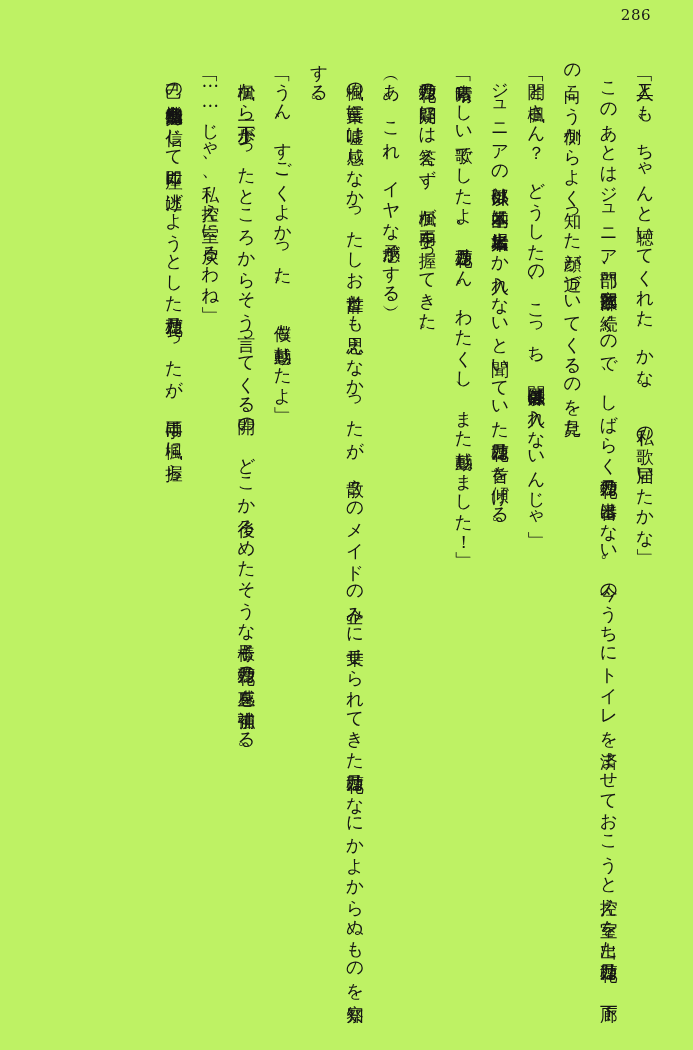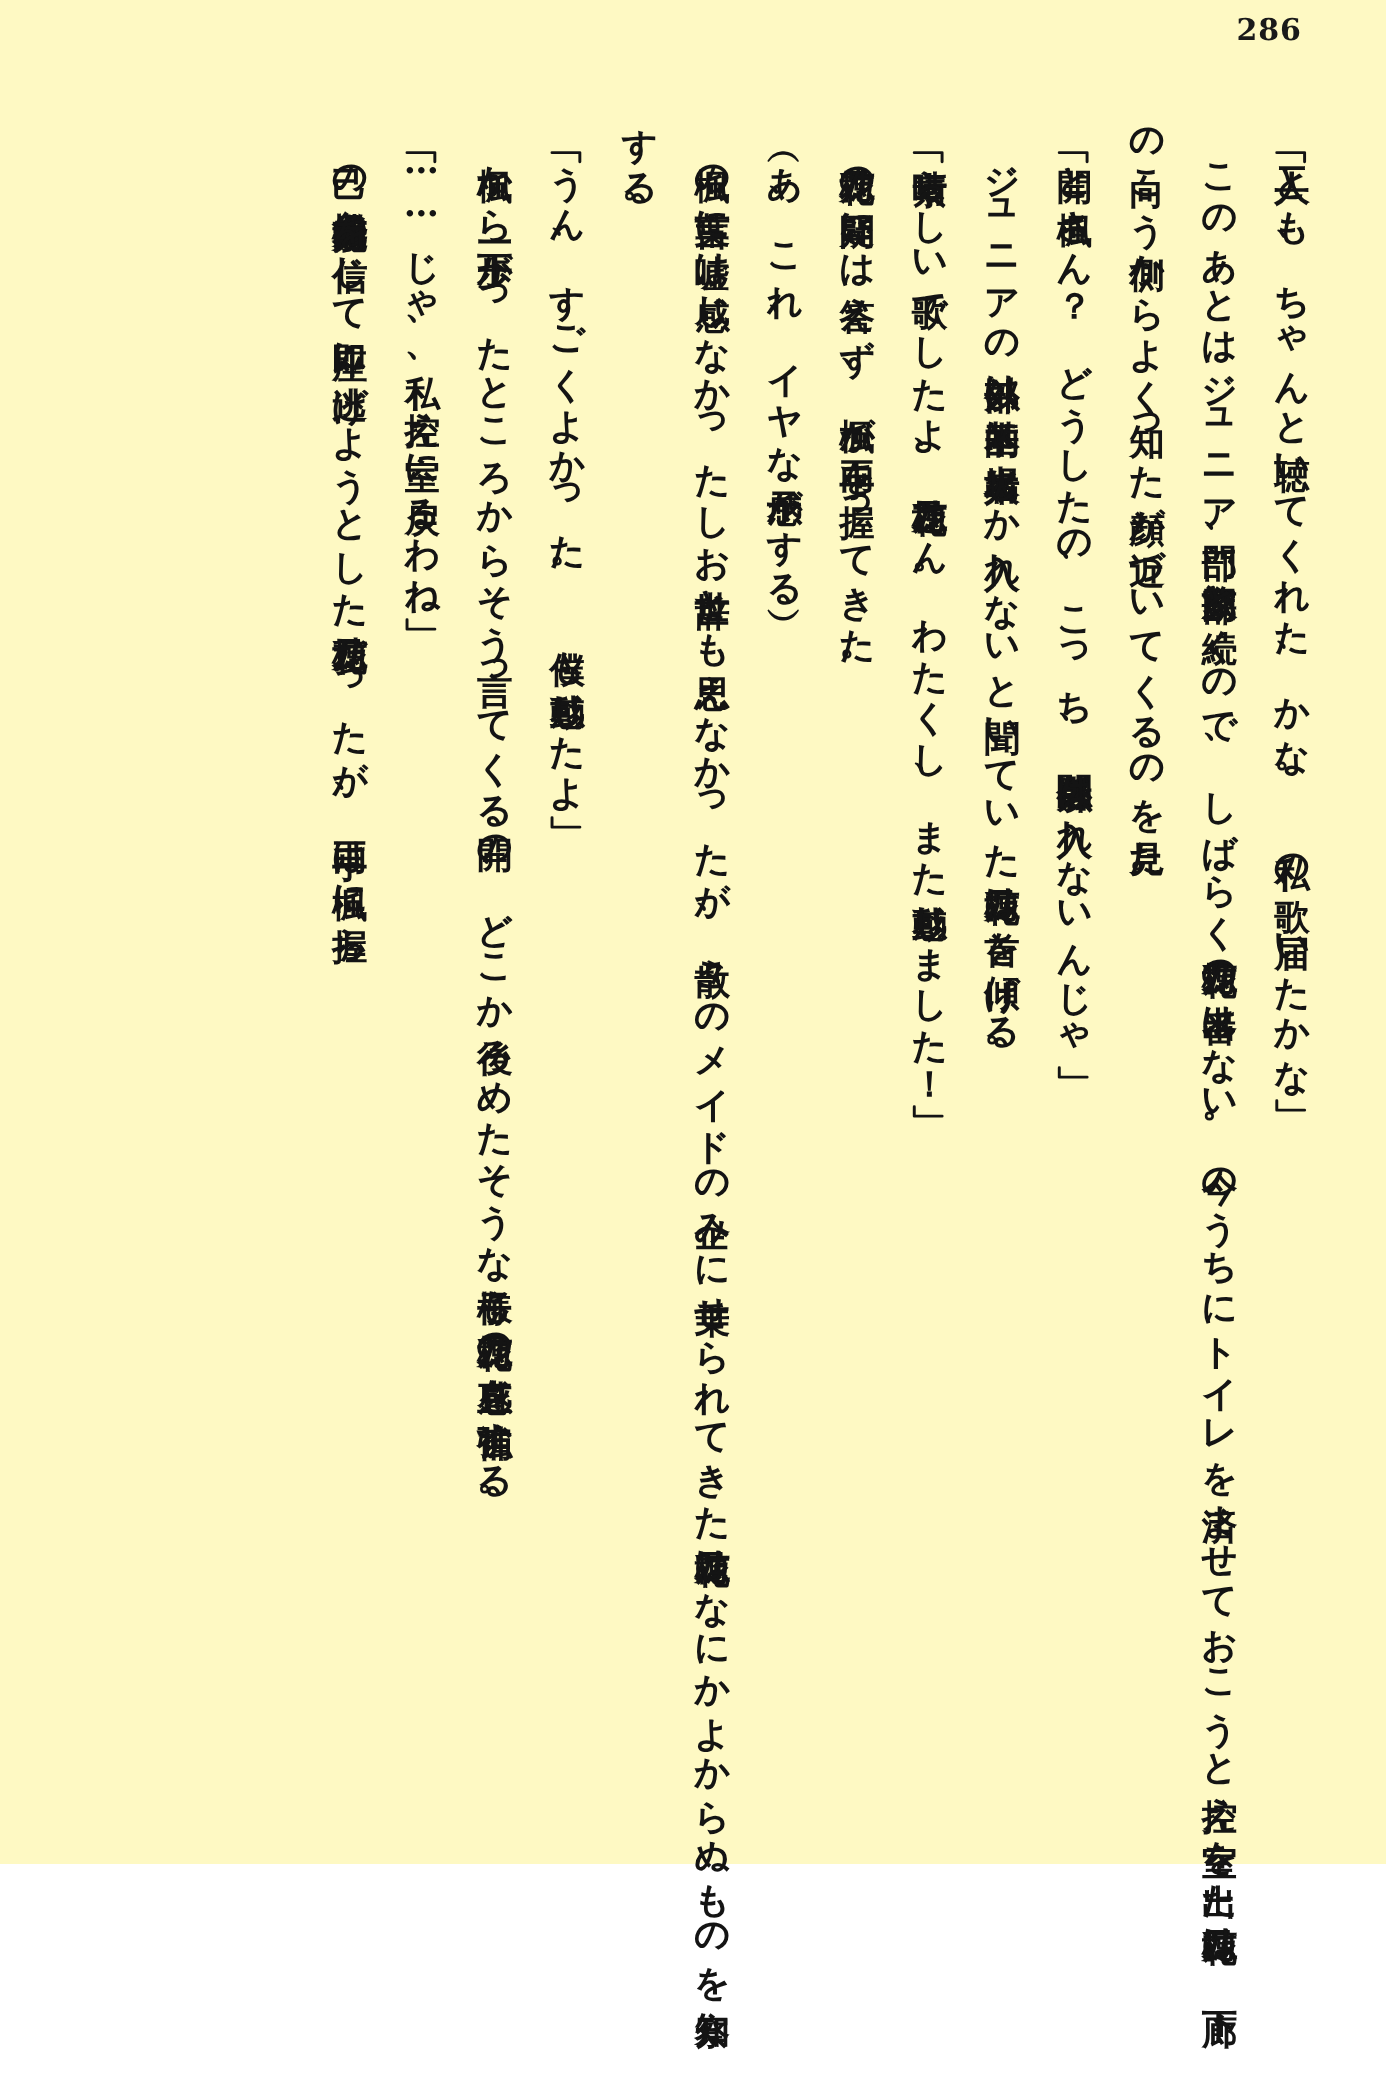--- a/index.html
+++ b/index.html
@@ -14,23 +14,22 @@
     overflow: hidden;
     font-family: "DejaVu Serif", "Liberation Serif", serif;
     color: #111111;
   }
 
   #page {
     position: absolute;
     left: 0;
     top: 0;
     width: 693px;
-    height: 932px;
-    background: #fef9c3;
-    font-weight: bold;
+    height: 1050px;
+    background: #bef264;
   }
 
   
   #page-number {
     position: absolute;
     top: 6px;
     right: 42px;
     font-size: 15px;
     letter-spacing: 0.5px;
     color: #1a1a1a;

